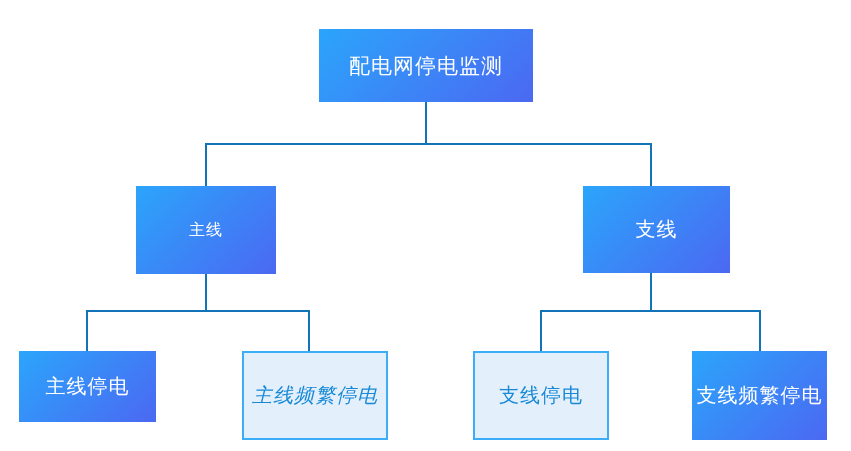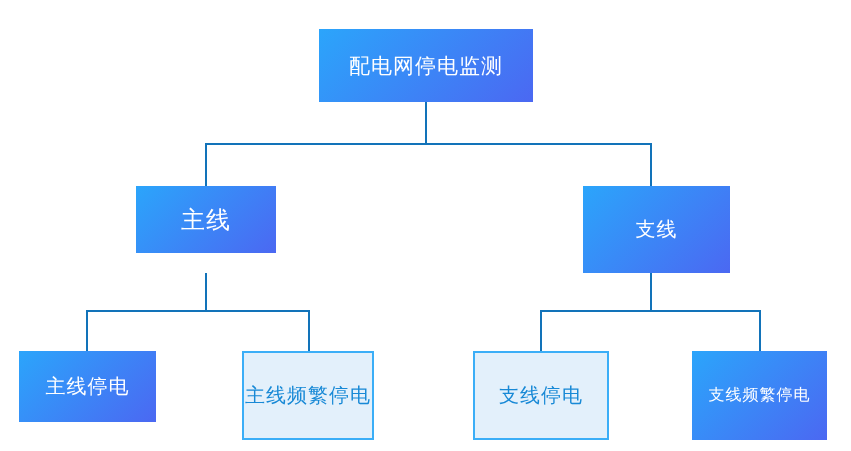--- a/index.html
+++ b/index.html
@@ -41,26 +41,26 @@
   }
   .line {
     position: absolute;
     background: var(--line-color);
   }
   .vline { width: 2px; }
   .hline { height: 2px; }
 
   
   #node-root            { left: 319px; top: 15px;  width: 214px; height: 73px; font-size: 21px; }
-  #node-main-line       { left: 136px; top: 172px; width: 140px; height: 67px; font-size: 24px; }
+  #node-main-line       { left: 136px; top: 172px; width: 140px; height: 88px; font-size: 16px; }
   #node-branch-line     { left: 583px; top: 172px; width: 147px; height: 87px; font-size: 20px; }
   #node-main-outage     { left: 19px;  top: 337px; width: 137px; height: 71px; font-size: 20px; }
-  #node-main-frequent   { left: 242px; top: 337px; width: 132px; height: 89px; font-size: 20px; }
+  #node-main-frequent   { left: 242px; top: 337px; width: 146px; height: 89px; font-size: 20px; font-style: italic; }
   #node-branch-outage   { left: 473px; top: 337px; width: 136px; height: 89px; font-size: 20px; align-items: center; }
-  #node-branch-frequent { left: 692px; top: 337px; width: 135px; height: 89px; font-size: 16px; }
+  #node-branch-frequent { left: 692px; top: 337px; width: 135px; height: 89px; font-size: 20px; }
 
   
   #c-root-down        { left: 425px; top: 88px;  height: 42px; }
   #c-l1-h             { left: 205px; top: 129px; width: 447px; }
   #c-l1-left-down     { left: 205px; top: 129px; height: 43px; }
   #c-l1-right-down    { left: 650px; top: 129px; height: 43px; }
   #c-main-down        { left: 205px; top: 259px; height: 38px; }
   #c-l2-left-h        { left: 86px;  top: 296px; width: 224px; }
   #c-l2-left-down-a   { left: 86px;  top: 296px; height: 41px; }
   #c-l2-left-down-b   { left: 308px; top: 296px; height: 41px; }

